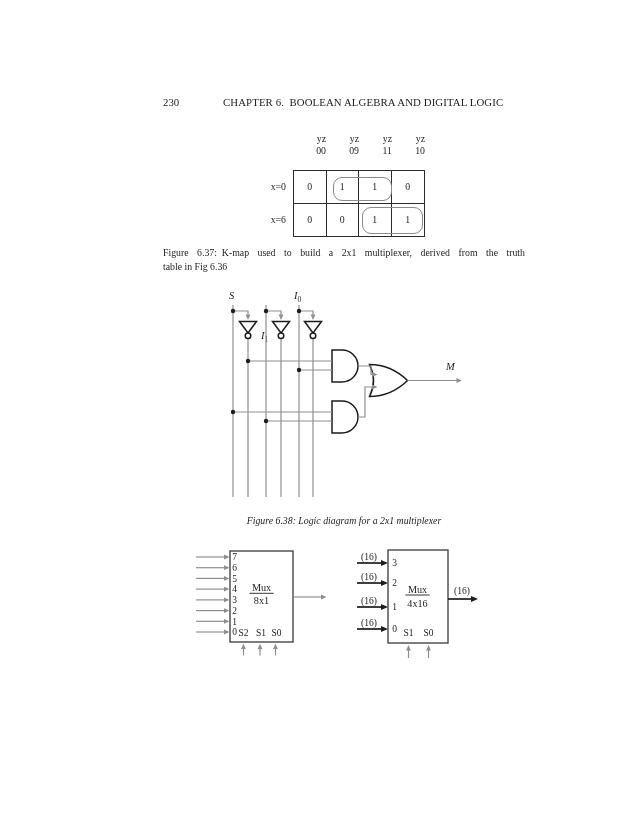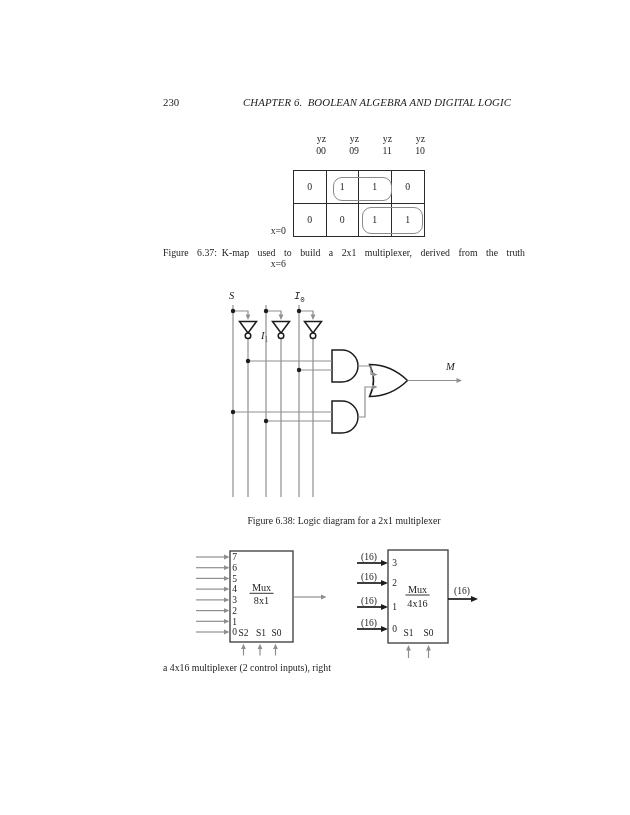--- a/index.html
+++ b/index.html
@@ -4,42 +4,42 @@
 <style>
   html, body { margin: 0; padding: 0; }
   body {
     width: 630px; height: 815px; position: relative;
     background: #ffffff; overflow: hidden;
     font-family: "Liberation Serif", serif; color: #1c1c1c;
   }
   .abs { position: absolute; }
   
   .pagenum { left: 163px; top: 96px; font-size: 10.8px; }
-  .runhead { left: 243px; top: 96px; font-size: 10.8px; font-style: italic; letter-spacing: 0.1px; }
+  .runhead { left: 223px; top: 96px; font-size: 10.8px; letter-spacing: 0.1px; }
   
   .kcolhead { top: 133px; width: 33px; text-align: right; font-size: 9.8px; line-height: 11.5px; }
   .kcolhead span { display: block; }
-  .krowlab { left: 250px; width: 36px; text-align: right; font-size: 9.8px; margin-top: 44px; }
+  .krowlab { left: 250px; width: 36px; text-align: right; font-size: 9.8px; }
   .ktable {
     left: 293px; top: 170px; width: 132px; height: 67px;
     display: grid; grid-template-columns: repeat(4, 1fr); grid-template-rows: 1fr 1fr;
     border: 1.9px solid #2b2b2b; box-sizing: border-box;
   }
   .kcell {
     border-right: 1.9px solid #2b2b2b; border-bottom: 1.9px solid #2b2b2b;
     display: flex; align-items: center; justify-content: center;
     font-size: 9.8px; box-sizing: border-box;
   }
   .kcell.lastcol { border-right: none; }
   .kcell.lastrow { border-bottom: none; }
   .kgroup { border: 1.1px solid #8a8a8a; border-radius: 9px; background: transparent; }
   
   .caption { left: 163px; width: 362px; font-size: 9.8px; line-height: 13.8px; }
   .jline { text-align: justify; text-align-last: justify; font-family: Liberation Serif, serif; }
-  .ccenter { text-align: center; }
+  .ccenter { text-align: center; font-style: italic; }
   
   .mlabel { font-size: 10.5px; font-style: italic; }
   .mlabel sub { font-size: 7.5px; font-style: normal; }
   
   .wire  { stroke: #8f8f8f; stroke-width: 1.2; fill: none; }
   .wireb { stroke: #1c1c1c; stroke-width: 1.7; fill: none; }
   .ahead  { fill: #8f8f8f; stroke: none; }
   .aheadb { fill: #1c1c1c; stroke: none; }
   .gate { fill: #ffffff; stroke: #1c1c1c; stroke-width: 1.5; stroke-linejoin: miter; }
   .dot  { fill: #1c1c1c; }
@@ -86,25 +86,26 @@
     <div class="kcell lastrow">1</div>
     <div class="kcell lastrow lastcol">1</div>
   </div>
 
   <div class="abs kgroup" style="left:332.5px; top:176.5px; width:57px; height:22px;"></div>
   <div class="abs kgroup" style="left:361.5px; top:207px;  width:59px; height:25px;"></div>
 </div>
 
 <div class="abs caption" style="top:246px">
   <div class="jline">Figure 6.37: K-map used to build a 2x1 multiplexer, derived from the truth</div>
+  <div>table in Fig 6.36</div>
 </div>
 
 <span class="abs mlabel" style="left:229px; top:290px;"><span>S</span><sub></sub></span>
 <span class="abs mlabel" style="left:261px; top:290px;margin-top:40px;"><span>I</span><sub>1</sub></span>
-<span class="abs mlabel" style="left:294px; top:290px;font-family:Liberation Mono, monospace;"><span>I</span><sub>0</sub></span>
+<span class="abs mlabel" style="left:294px; top:290px;"><span>I</span><sub>0</sub></span>
 <span class="abs mlabel" style="left:446px; top:361px;"><span>M</span></span>
 
 <svg class="abs" style="left:210px; top:286px;" width="255" height="214" viewBox="210 286 255 214">
 
   <line class="wire" x1="233" y1="305" x2="233" y2="497"></line>
   <line class="wire" x1="266" y1="305" x2="266" y2="497"></line>
   <line class="wire" x1="299" y1="305" x2="299" y2="497"></line>
   <line class="wire" x1="248" y1="339" x2="248" y2="497"></line>
   <line class="wire" x1="281" y1="339" x2="281" y2="497"></line>
   <line class="wire" x1="313" y1="339" x2="313" y2="497"></line>
@@ -229,14 +230,13 @@
   <path class="ahead" d="M406.1,650.5 L410.9,650.5 L408.5,645 Z"></path>
   <line class="wire" x1="428.5" y1="650" x2="428.5" y2="658"></line>
   <path class="ahead" d="M426.1,650.5 L430.9,650.5 L428.5,645 Z"></path>
 
   <text class="t95" x="462" y="593.5" text-anchor="middle">(16)</text>
   <line class="wireb" x1="448" y1="599" x2="471.5" y2="599"></line>
   <path class="aheadb" d="M471,596 L471,602 L478,599 Z"></path>
 </svg>
 
 <div class="abs caption" style="top:661px">
-  <div>a 4x16 multiplexer (2 control inputs), right</div>
 </div>
 
 </body></html>

